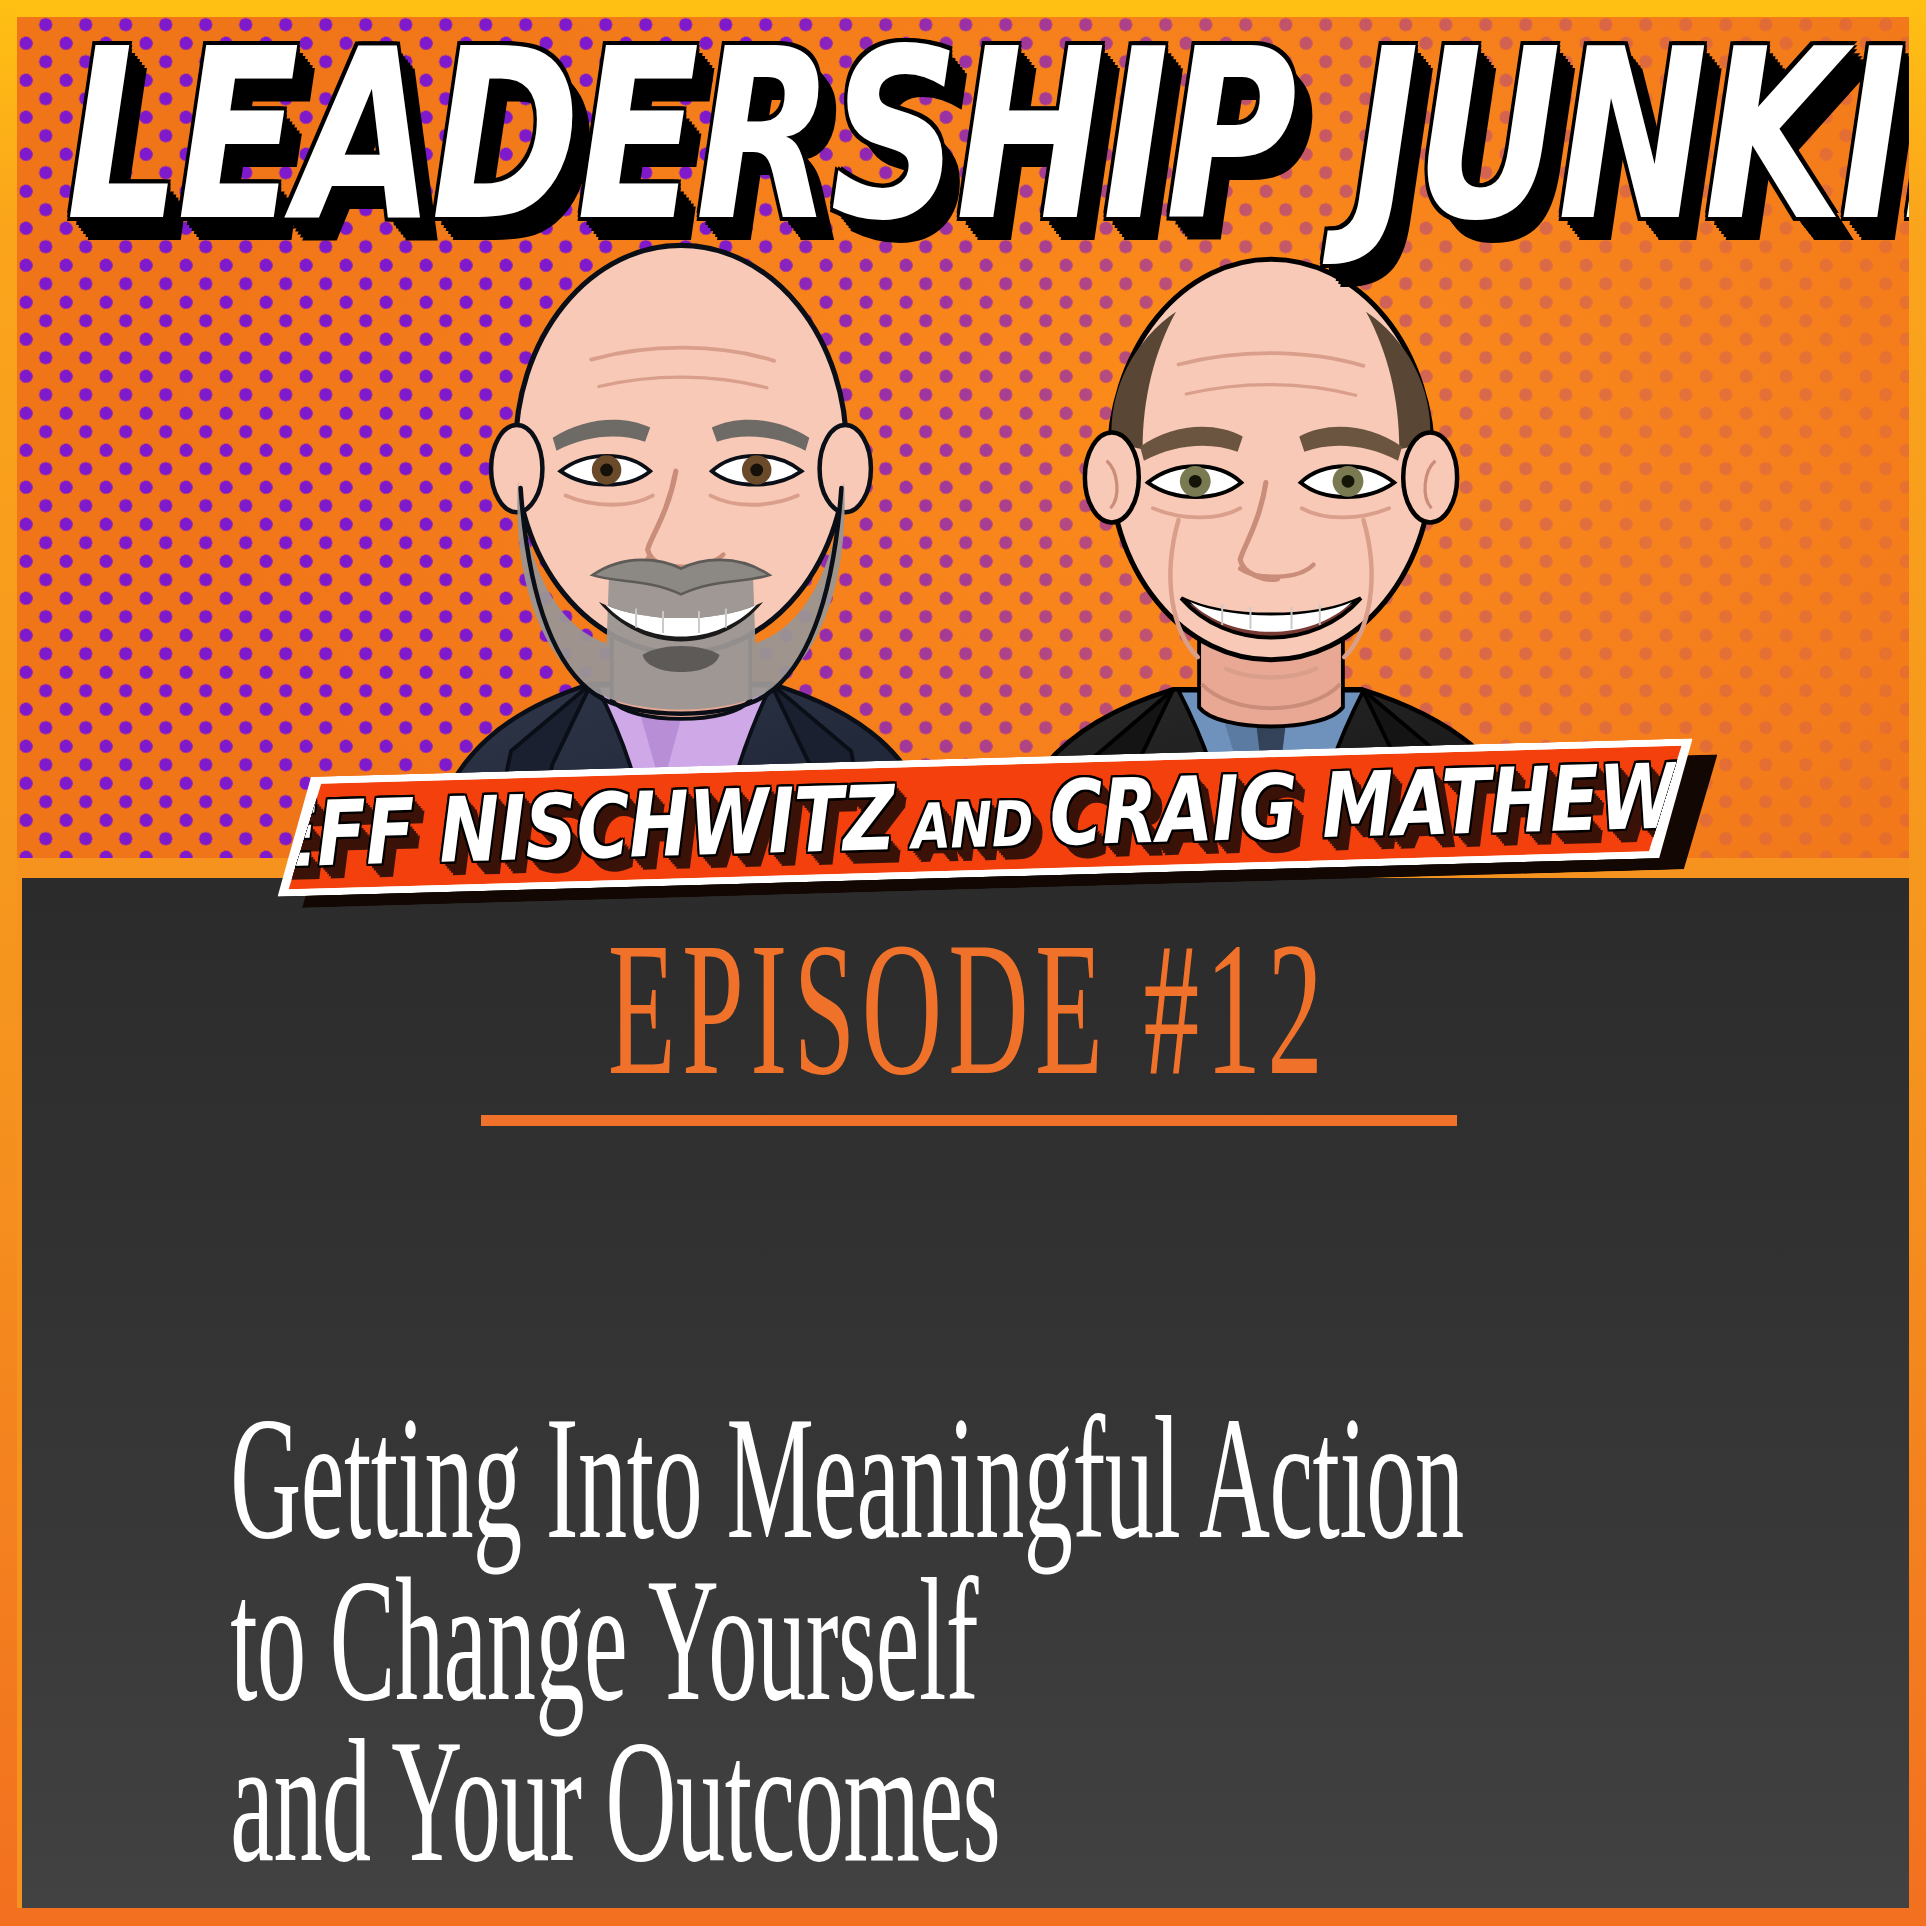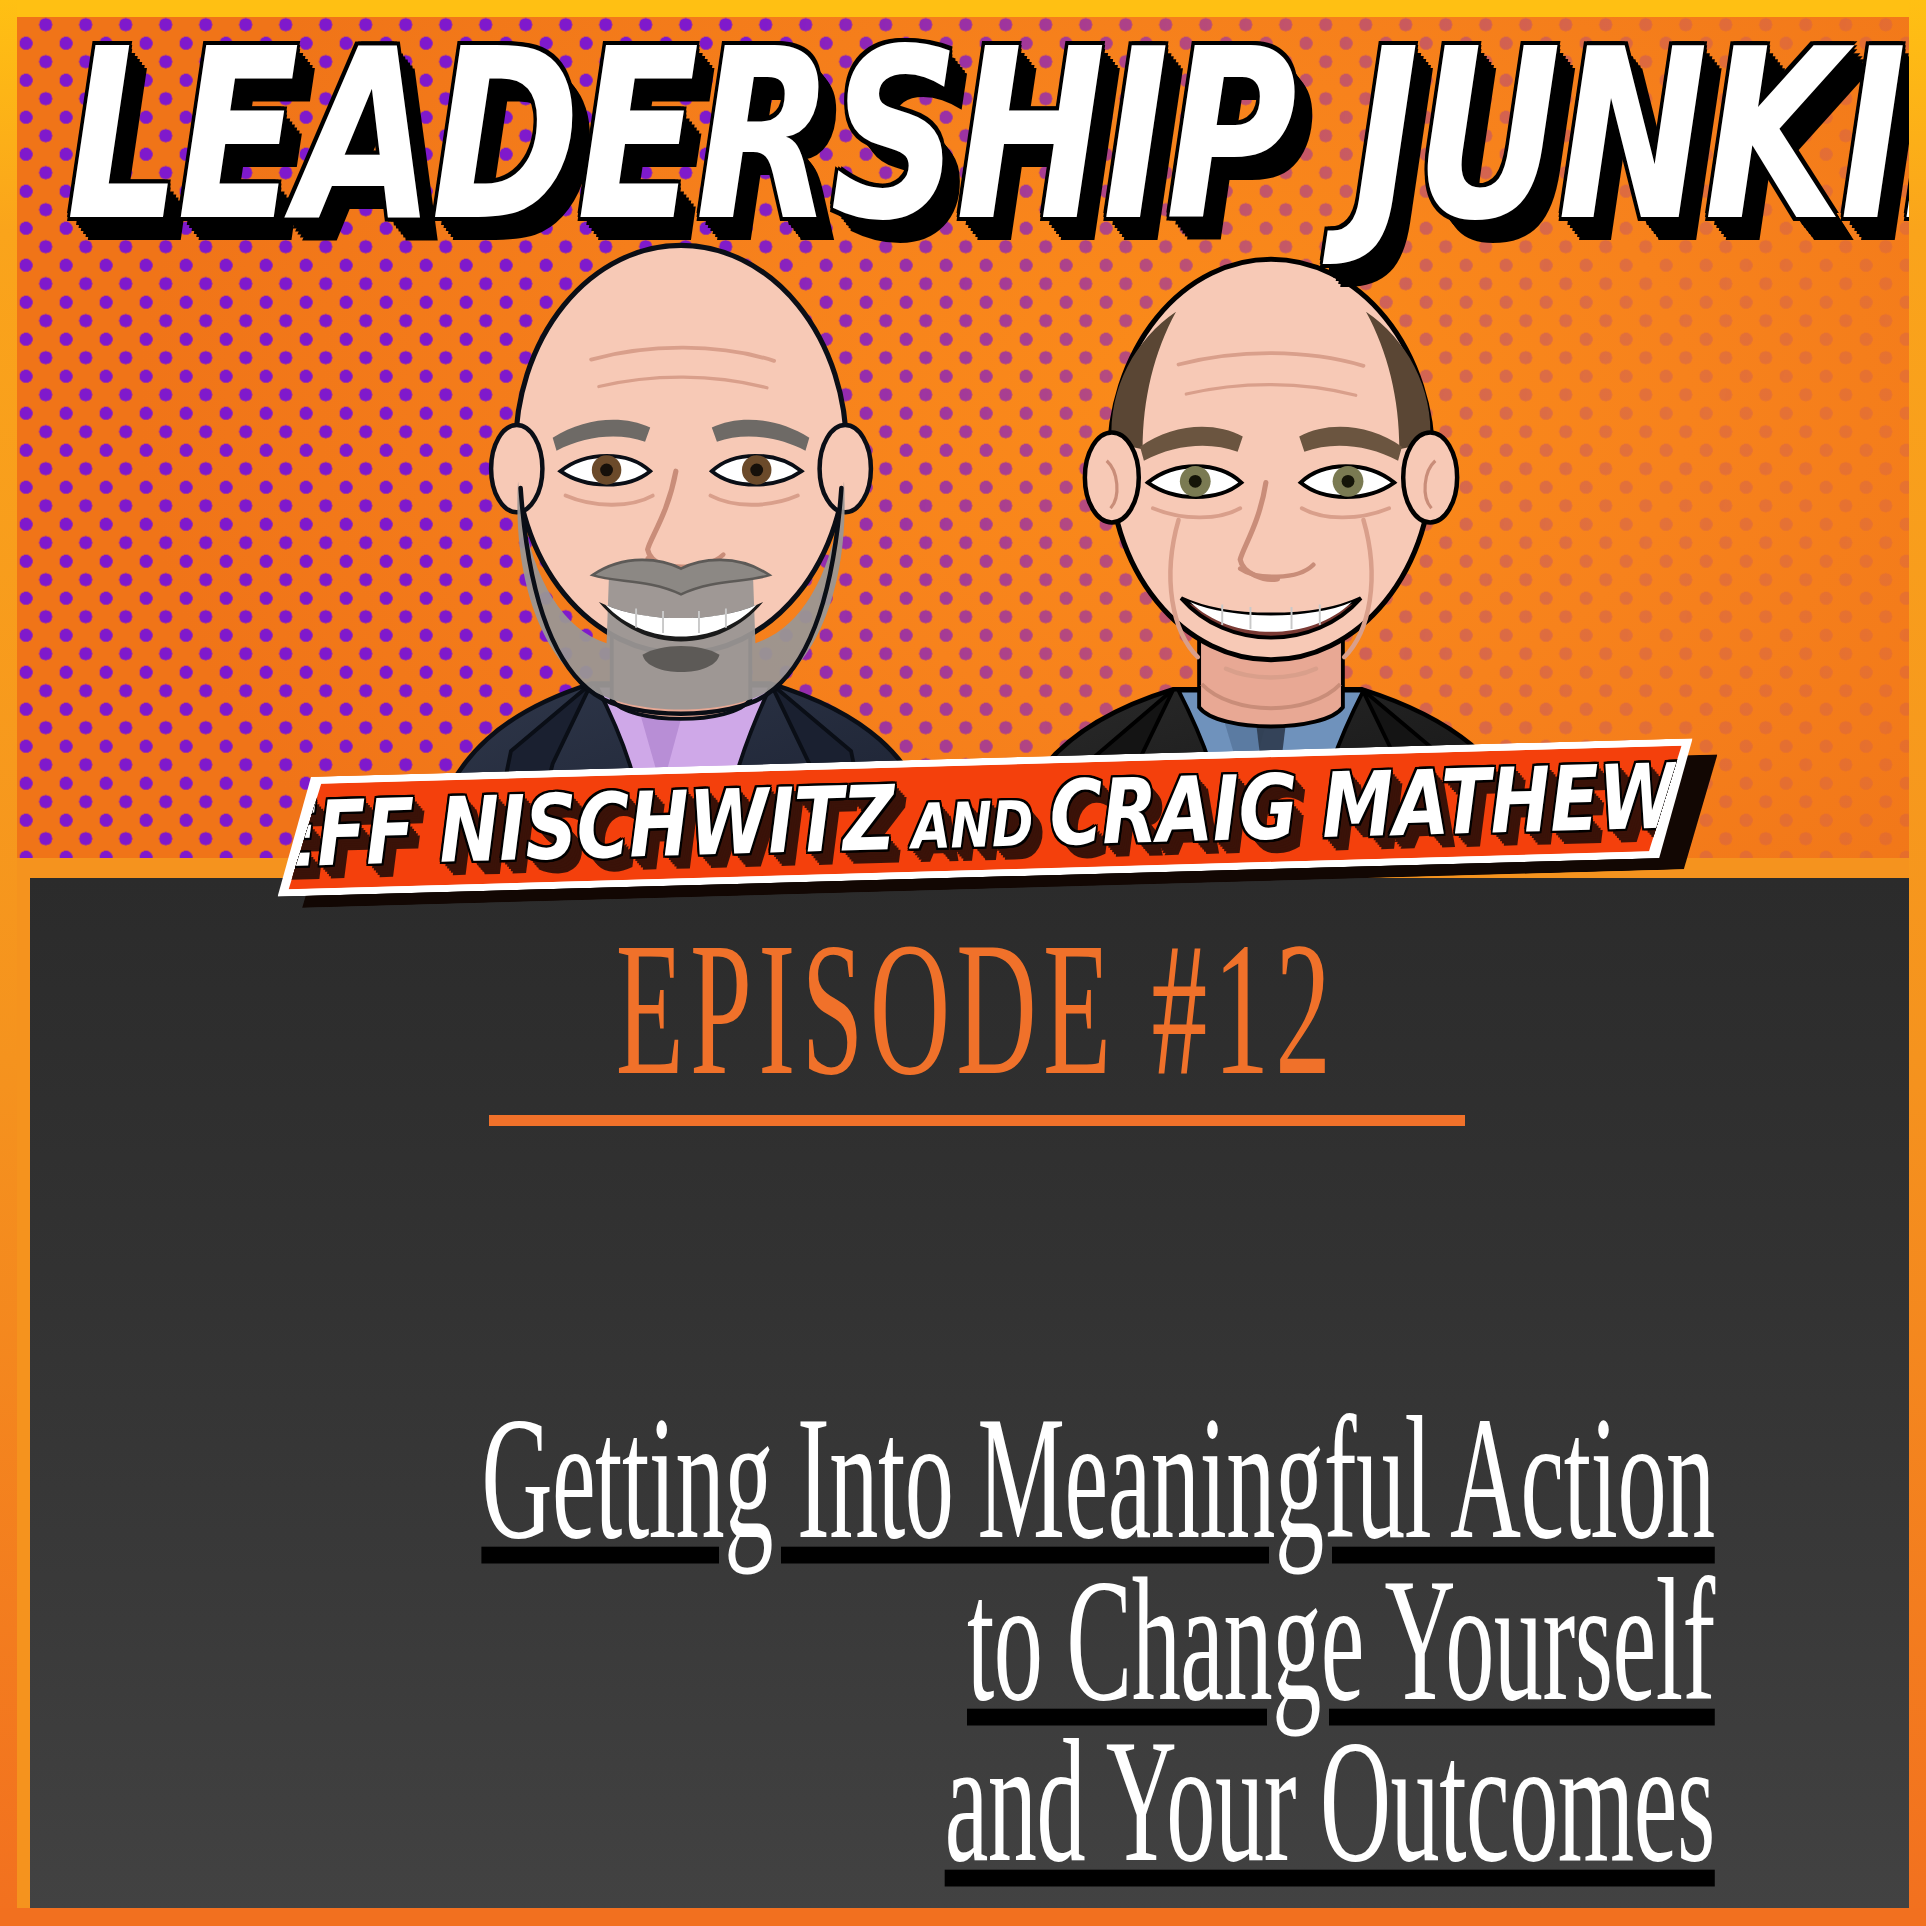--- a/index.html
+++ b/index.html
@@ -116,21 +116,21 @@
       9.6px 9.6px 0 #3A1208, 11.6px 11.6px 0 #3A1208;
   }
   #name-banner-text .small{font-size:53px;}
 
   
   #lower-strip{
     position:absolute;left:16.7px;top:858px;width:1893px;height:20.5px;
     background:#F5931E;z-index:5;
   }
   #dark-panel{
-    position:absolute;left:30px;top:878px;width:1893px;height:1030px;
+    position:absolute;left:22px;top:878px;width:1893px;height:1030px;
     background:linear-gradient(180deg,#2B2B2B 0%,#323232 38%,#3A3A3A 72%,#424242 100%);
     z-index:6;
     overflow:hidden;
   }
 
   
   #episode-block{
     position:absolute;left:0;top:51px;width:1893px;text-align:center;
   }
   #episode-label{
@@ -164,21 +164,21 @@
     letter-spacing:0px;
     color:#FFFFFF;
     white-space:nowrap;
     transform:scaleX(.80) scaleY(1.26);
     transform-origin:50% 50%;
     margin-bottom:10.3px;
   }
 
   
   #subtitle-block{
-    position:absolute;left:0;top:533px;width:1893px;text-align:right;text-decoration:underline;
+    position:absolute;left:0;top:533px;width:1893px;text-align:left;
   }
   .subtitle-line{
     display:block;
     font-family:"Liberation Serif", serif;
     font-weight:400;
     font-size:126px;
     line-height:1.06;
     letter-spacing:-0.6px;
     color:#FFFFFF;
     white-space:nowrap;

